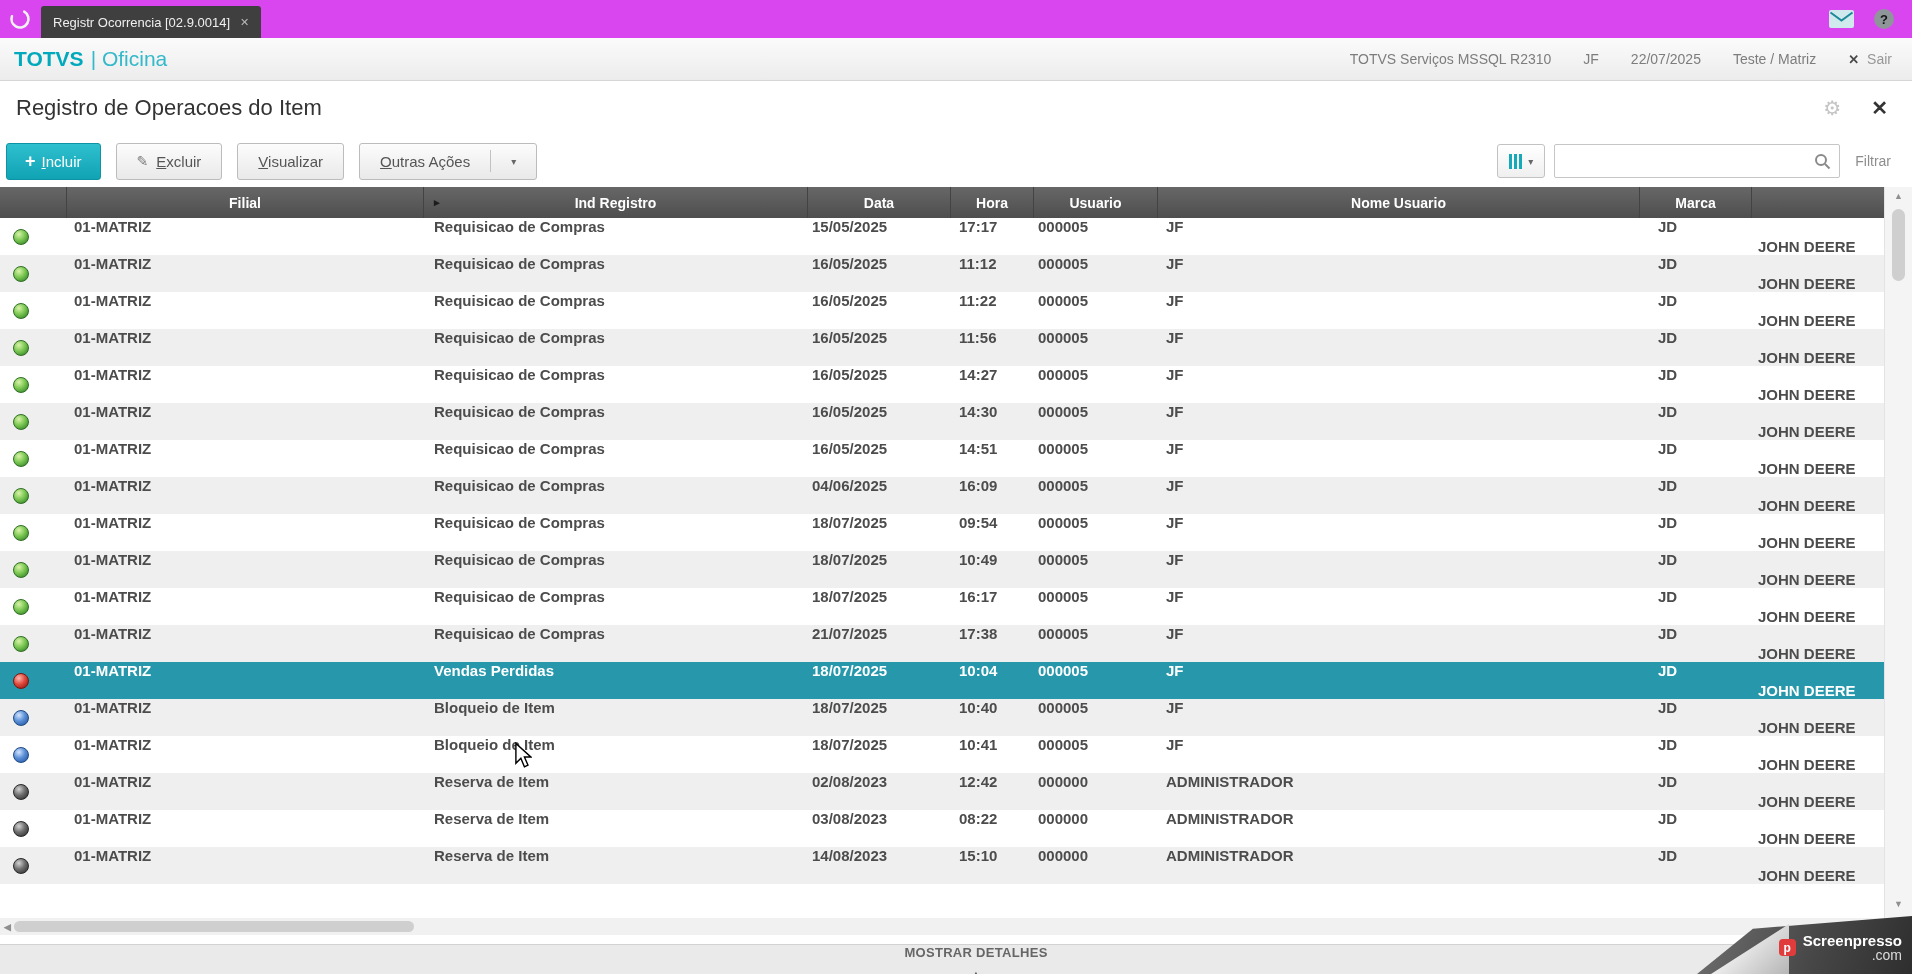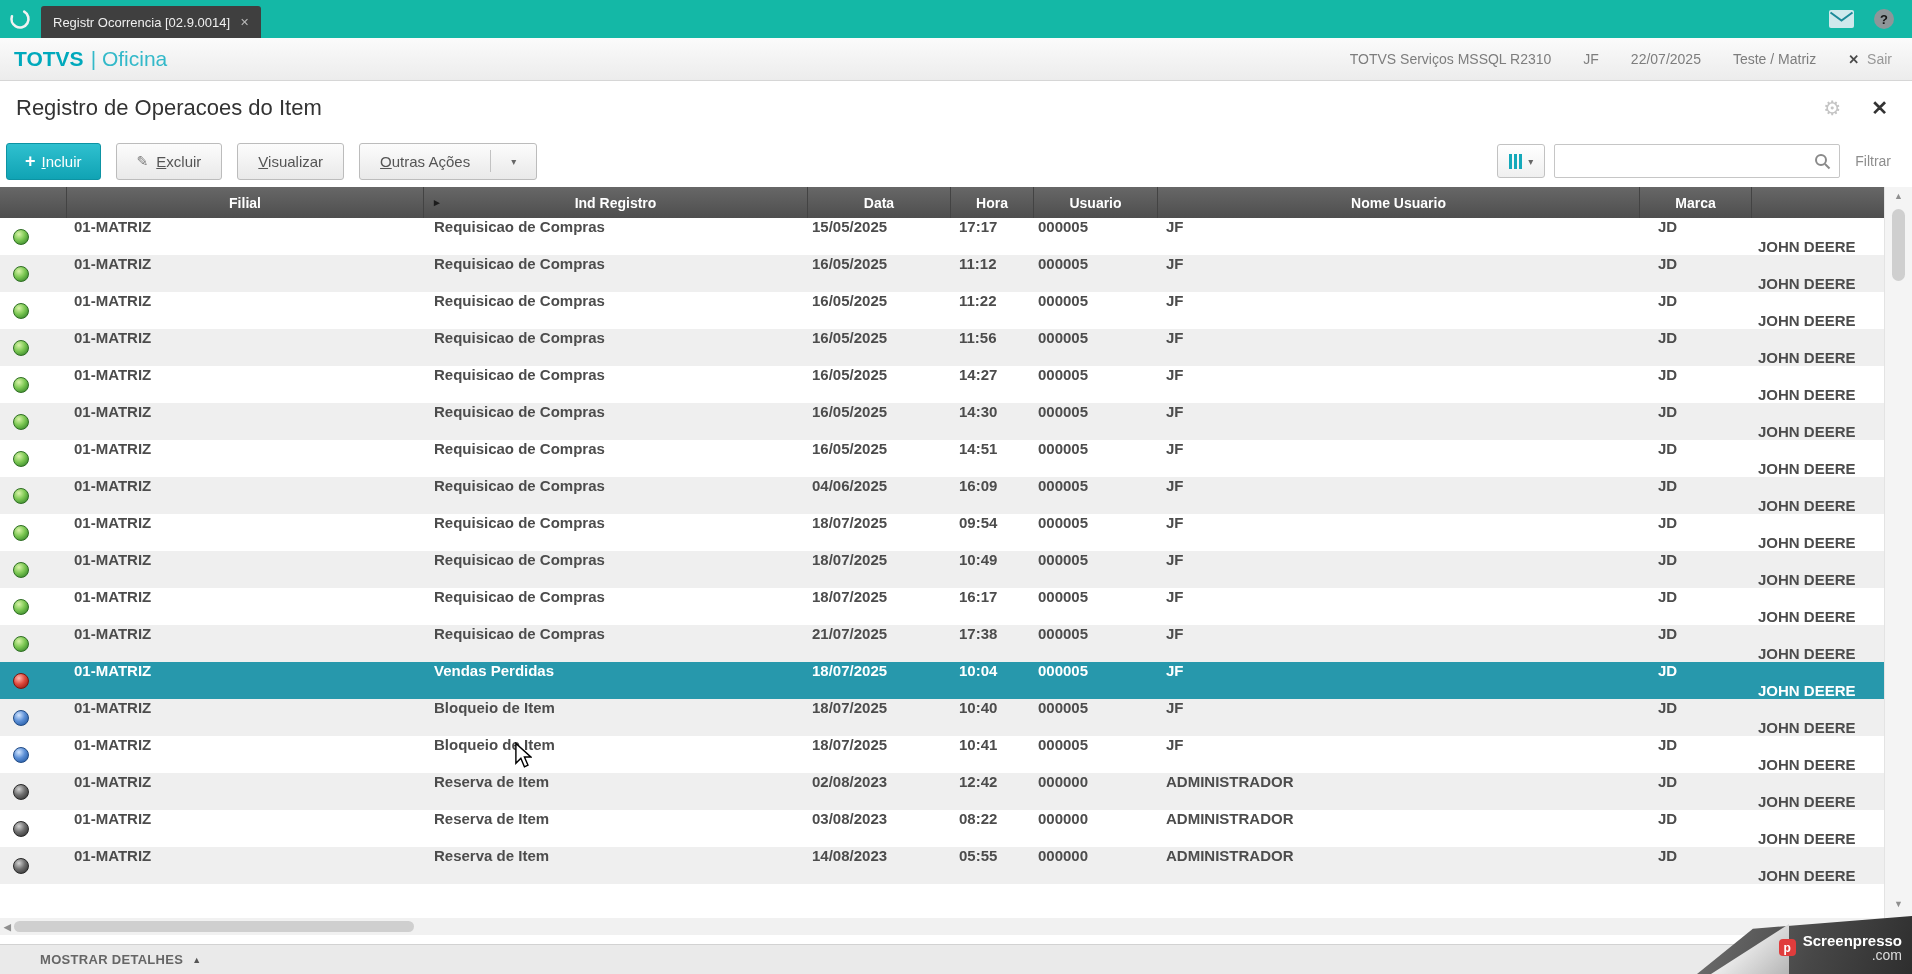--- a/index.html
+++ b/index.html
@@ -1,21 +1,21 @@
 <!DOCTYPE html>
 <html><head>
 <meta charset="utf-8">
 <title>Registro de Operacoes do Item</title>
 <style>
   * { margin:0; padding:0; box-sizing:border-box; }
   body { font-family:"Liberation Sans", sans-serif; background:#888; }
   .screen { width:1912px; height:974px; position:relative; background:#fff; overflow:hidden; }
 
   
-  .topbar { height:38px; background:#14b8a6; display:flex; align-items:flex-end;text-align:center; }
+  .topbar { height:38px; background:#d946ef; display:flex; align-items:flex-end;text-align:center; }
   .logo-wrap { align-self:center; margin:0 10px 0 9px; display:flex; }
   .tab { height:32px; background:#3f3f3f; border-radius:3px 3px 0 0; display:flex; align-items:center; padding:0 12px; color:#efefef; font-size:13px; gap:10px; cursor:default; }
   .tab-close { color:#b9b9b9; font-size:11px; }
   .topbar-right { margin-left:auto; align-self:center; display:flex; align-items:center; gap:20px; padding-right:18px; }
   .help-circle { width:20px; height:20px; border-radius:50%; background:#8e9699; color:#141414; font-size:13px; font-weight:bold; display:flex; align-items:center; justify-content:center; }
 
   
   .appheader { height:43px; background:linear-gradient(#fbfbfb,#ececec); border-bottom:1px solid #d6d6d6; display:flex; align-items:center; padding:0 14px; }
   .brand { font-size:21px; color:#00a9bc; display:flex; gap:7px; align-items:baseline; }
   .brand-bold { font-weight:700; }
@@ -96,21 +96,21 @@
   .hs-thumb { position:absolute; left:14px; top:3px; height:11px; width:400px; background:#cfcfcf; border-radius:6px; cursor:pointer; }
 
   .vscroll { width:28px; background:#f4f4f4; border-left:1px solid #e3e3e3; display:flex; flex-direction:column; align-items:center; padding-top:4px; }
   .vs-arrow { font-size:9px; color:#8f8f8f; height:14px; cursor:pointer; }
   .vs-thumb { width:13px; height:72px; background:#cfcfcf; border-radius:7px; margin-top:4px; cursor:pointer; }
   .vs-spacer { flex:1; }
   .vs-bottom { margin-bottom:22px; }
 
   
   .gapline { height:9px; background:#fff; }
-  .footerbar { height:30px; background:#eaeaea; border-top:1px solid #d2d2d2; display:flex; align-items:center; gap:9px; padding-left:40px; color:#666; font-size:13px; font-weight:700; letter-spacing:.3px; cursor:pointer; }
+  .footerbar { height:30px; background:#eaeaea; border-top:1px solid #d2d2d2; display:flex; align-items:center; gap:9px; padding-left:40px; color:#666; font-size:13px; font-weight:700; letter-spacing:.3px; cursor:pointer;flex-direction:column; }
   .footer-caret { font-size:9px; color:#555; }
 
   
   .watermark { position:absolute; right:0; bottom:0; width:215px; height:58px; z-index:6; pointer-events:none; }
   .wm-back { position:absolute; inset:0; background:linear-gradient(110deg,#707070 0%,#474747 55%,#2e2e2e 100%); clip-path:polygon(0 100%, 26% 22%, 100% 0, 100% 100%); }
   .wm-curl { position:absolute; left:14px; bottom:0; width:78px; height:50px; background:linear-gradient(135deg,#ffffff 0%,#ececec 40%,#b5b5b5 100%); clip-path:polygon(0 100%, 100% 0, 100% 100%); filter:drop-shadow(-3px 2px 3px rgba(0,0,0,.4)); }
   .wm-content { position:absolute; right:10px; bottom:12px; display:flex; align-items:center; gap:7px; }
   .wm-logo { width:17px; height:17px; border-radius:4px; background:#e03c3c; color:#fff; font-size:12px; font-weight:700; display:flex; align-items:center; justify-content:center; }
   .wm-text { color:#fff; font-size:15px; font-weight:700; line-height:1; text-align:right; }
   .wm-com { display:block; font-size:14px; font-weight:400; color:#dcdcdc; }
@@ -447,21 +447,21 @@
     <div class="cell c7">JD</div>
     <div class="cell c8">JOHN DEERE</div>
   </div>
           <div class="grid-row">
     <div class="cell c0 cell-status">
       <span class="dot dot-dark"></span>
     </div>
     <div class="cell c1">01-MATRIZ</div>
     <div class="cell c2">Reserva de Item</div>
     <div class="cell c3">14/08/2023</div>
-    <div class="cell c4">05:55</div>
+    <div class="cell c4">15:10</div>
     <div class="cell c5">000000</div>
     <div class="cell c6">ADMINISTRADOR</div>
     <div class="cell c7">JD</div>
     <div class="cell c8">JOHN DEERE</div>
   </div>
         </div>
 
       <div class="grid-filler"></div>
 
       <div class="hscroll">

